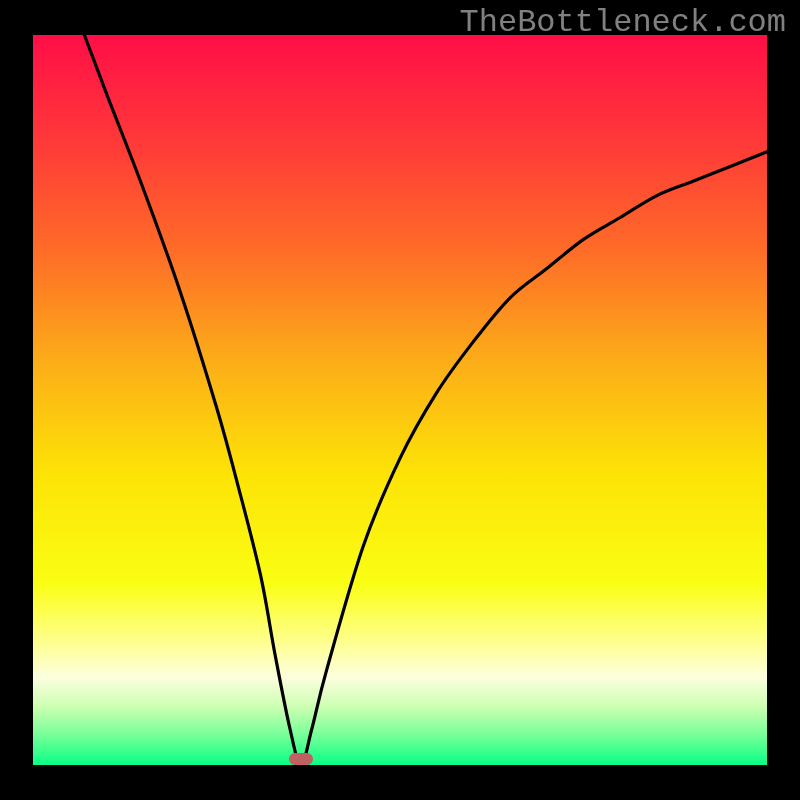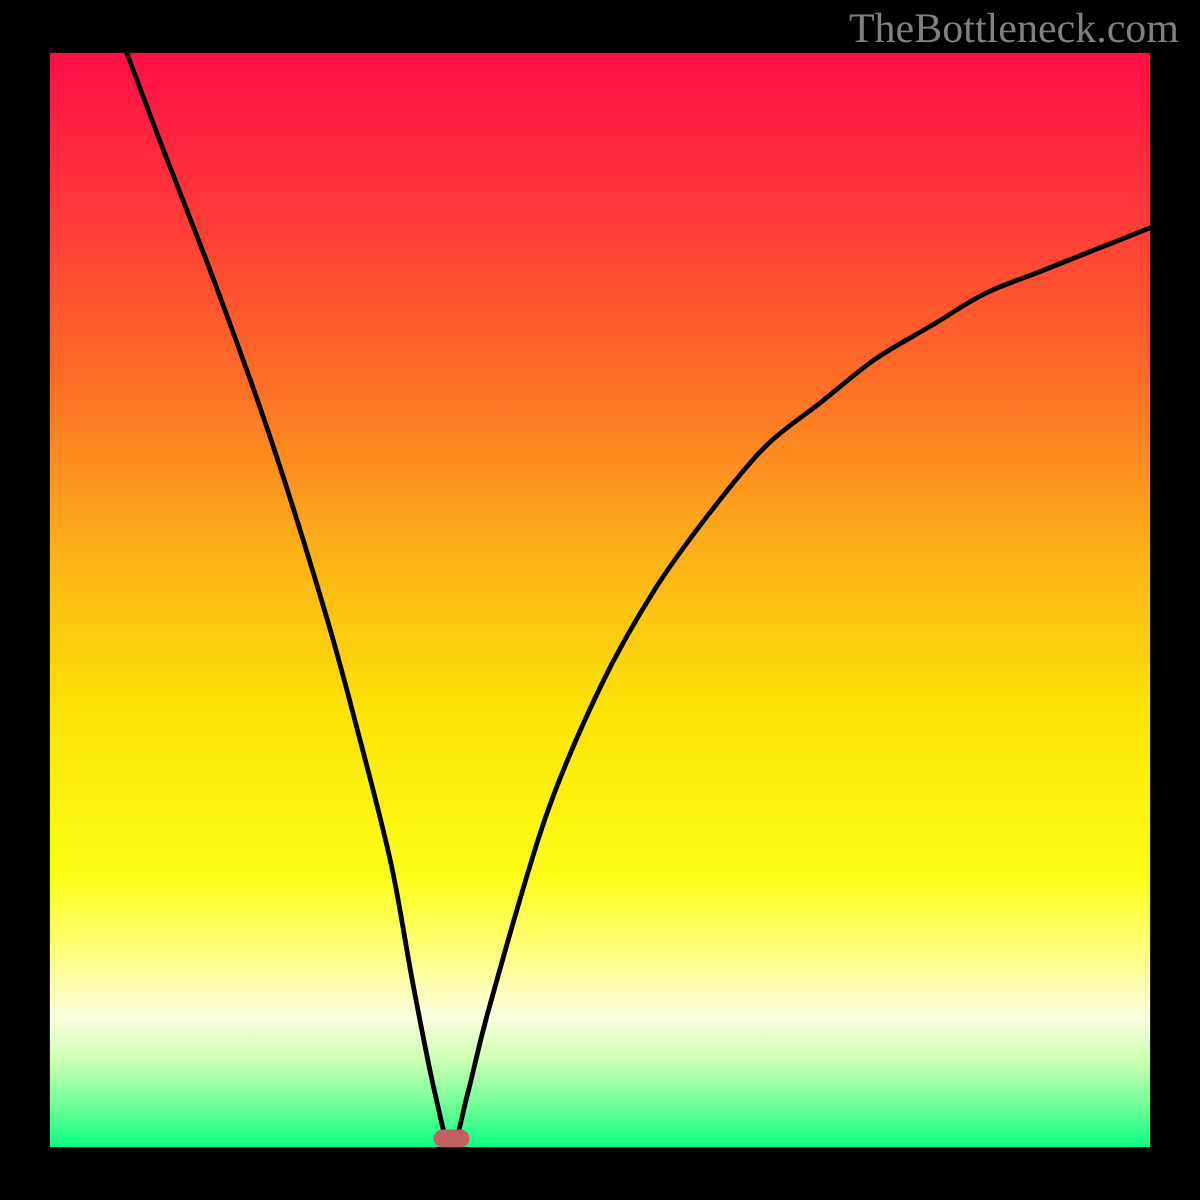--- a/index.html
+++ b/index.html
@@ -7,22 +7,22 @@
   .outer {
     width: 800px;
     height: 800px;
     background: #000;
     position: relative;
   }
   .attribution {
     position: absolute;
     top: 4px;
     right: 14px;
-    font-family: Liberation Serif, serif;
-    font-size: 28px;
+    font-family: Liberation Mono, monospace;
+    font-size: 32px;
     color: #808080;
     font-weight: 500;
     z-index: 20;
   }
   .plot-area {
     position: absolute;
     left: 33px;
     top: 35px;
     width: 734px;
     height: 730px;

